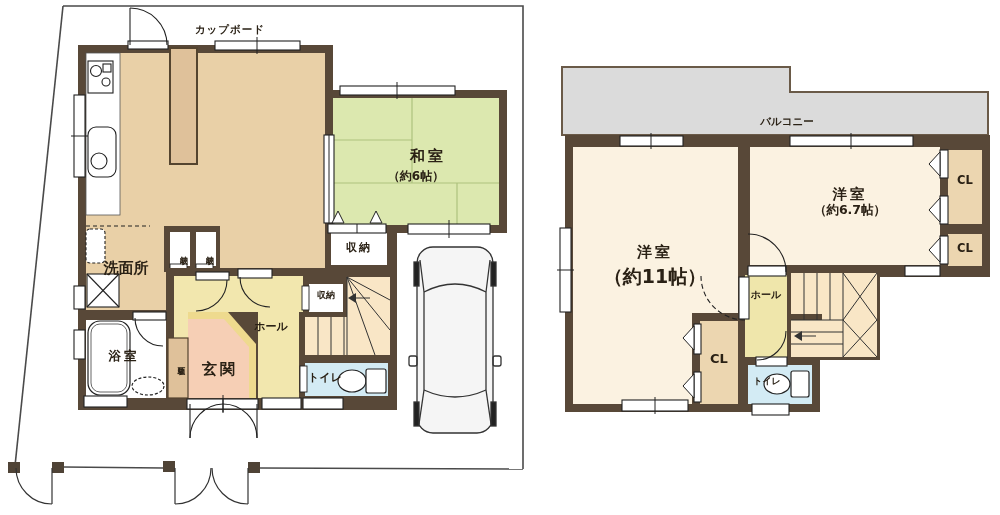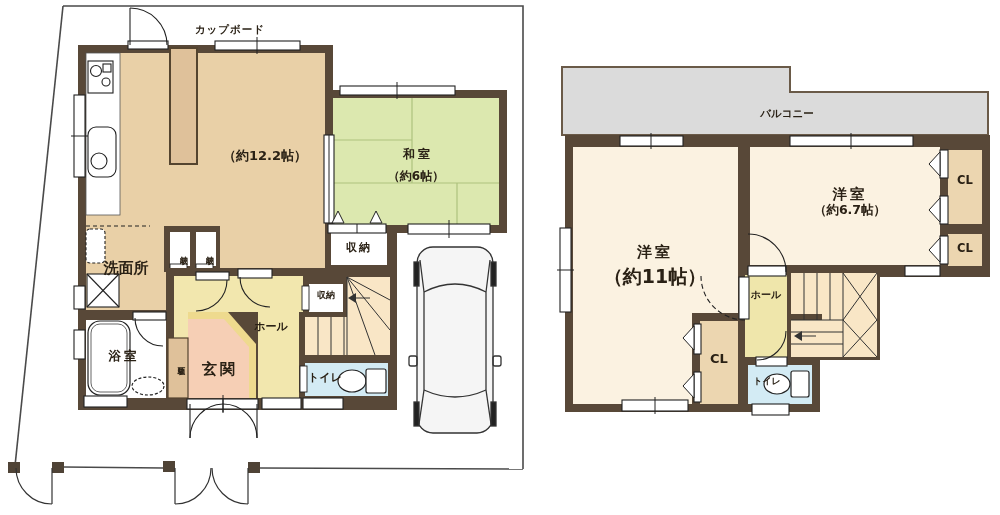--- a/index.html
+++ b/index.html
@@ -274,39 +274,38 @@
   </g>
 
   <g stroke="#222" stroke-width="1.2" fill="#ffffff">
     <ellipse cx="777" cy="384" rx="13" ry="10"></ellipse>
     <rect x="791" y="371" width="18" height="26" rx="2"></rect>
   </g>
 </svg>
 
   <div class="lbl" style="left:180px;top:24px;width:100px;font-size:10.5px;letter-spacing:1px;">カップボード</div>
 
-  <div class="lbl" style="left:190px;top:149px;width:150px;font-size:13px;">（約12.2帖）</div>
-
-  <div class="lbl" style="left:368px;top:148px;width:100px;font-size:12px;letter-spacing:3px;">和室</div>
+
+  <div class="lbl" style="left:378px;top:148px;width:100px;font-size:15px;letter-spacing:3px;">和室</div>
   <div class="lbl" style="left:361px;top:170px;width:110px;font-size:12px;">（約6帖）</div>
 
   <div class="lbl" style="left:332px;top:242px;width:54px;font-size:11px;letter-spacing:2px;">収納</div>
   <div class="lbl" style="left:308px;top:291px;width:36px;font-size:9px;">収納</div>
 
   <div class="lbl vlbl" style="left:173px;top:235px;width:14px;height:30px;font-size:8px;">収納</div>
   <div class="lbl vlbl" style="left:199px;top:235px;width:14px;height:30px;font-size:8px;">収納</div>
 
   <div class="lbl" style="left:90px;top:260px;width:72px;font-size:15px;">洗面所</div>
   <div class="lbl" style="left:94px;top:349px;width:60px;font-size:12.5px;letter-spacing:3px;">浴室</div>
   <div class="lbl vlbl" style="left:172px;top:341px;width:13px;height:40px;font-size:7.5px;">下駄箱</div>
   <div class="lbl" style="left:194px;top:361px;width:52px;font-size:15px;letter-spacing:3px;">玄関</div>
   <div class="lbl" style="left:248px;top:321px;width:46px;font-size:11px;">ホール</div>
   <div class="lbl" style="left:305px;top:372px;width:40px;font-size:11px;">トイレ</div>
 
-  <div class="lbl" style="left:750px;top:108px;width:74px;font-size:10.5px;">バルコニー</div>
+  <div class="lbl" style="left:750px;top:116px;width:74px;font-size:10.5px;">バルコニー</div>
 
   <div class="lbl" style="left:605px;top:244px;width:100px;font-size:15px;letter-spacing:3px;">洋室</div>
   <div class="lbl" style="left:595px;top:266px;width:120px;font-size:19px;">（約11帖）</div>
 
   <div class="lbl" style="left:800px;top:187px;width:100px;font-size:14.5px;letter-spacing:3px;">洋室</div>
   <div class="lbl" style="left:793px;top:203px;width:114px;font-size:12.5px;">（約6.7帖）</div>
 
   <div class="lbl" style="left:950px;top:174px;width:30px;font-size:11.5px;">CL</div>
   <div class="lbl" style="left:950px;top:242px;width:30px;font-size:11.5px;">CL</div>
   <div class="lbl" style="left:704px;top:352px;width:30px;font-size:13px;">CL</div>

